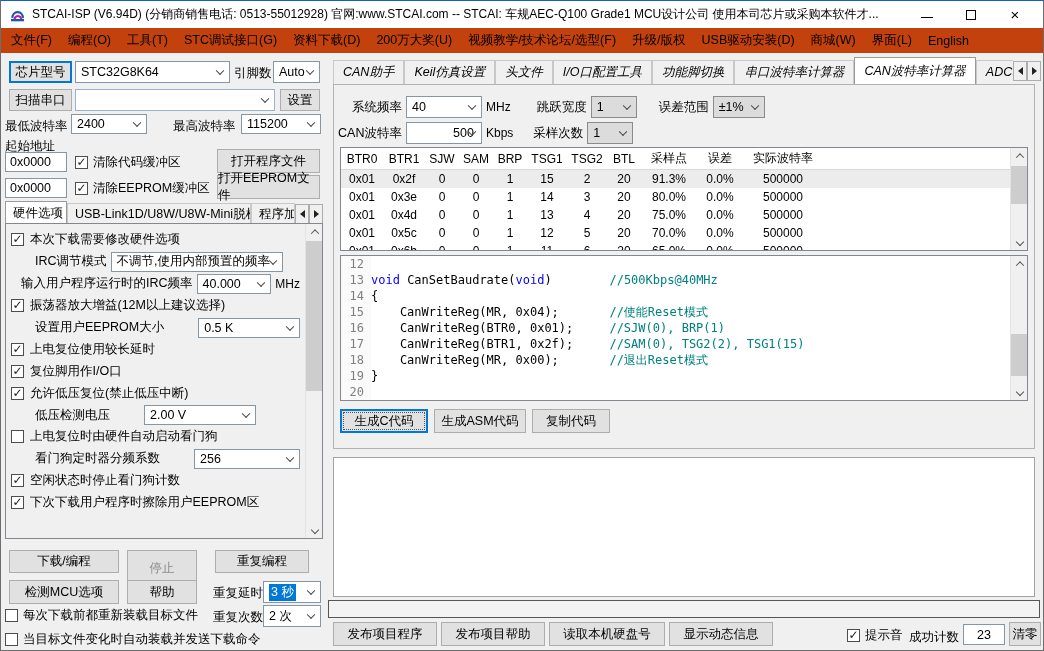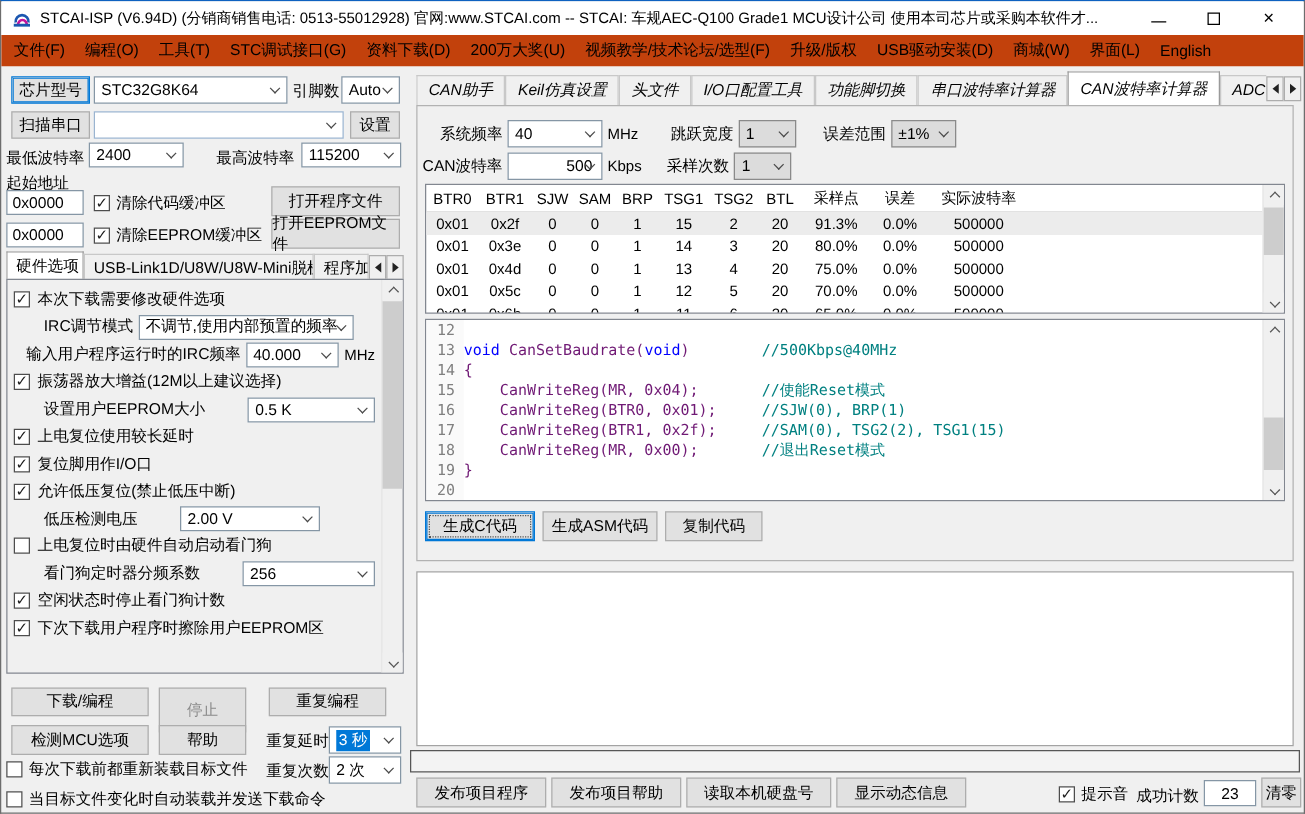--- a/index.html
+++ b/index.html
@@ -78,21 +78,21 @@
   .trow { display:flex; height:18px; align-items:center; }
   .trow.head { height:22px; border-bottom:1px solid #d9d9d9; font-size:12.5px; }
   .trow.selected { background:#ececec; }
   .tcell { text-align:center; font-size:12px; white-space:nowrap; overflow:hidden; flex:0 0 auto; }
   .c0{width:42px}.c1{width:42px}.c2{width:34px}.c3{width:34px}.c4{width:34px}.c5{width:40px}.c6{width:40px}.c7{width:34px}.c8{width:56px}.c9{width:46px}.c10{width:80px}
   
   .codebox { position:absolute; left:6px; top:170px; width:688px; height:146px; background:#fff; border:1px solid #828790; overflow:hidden; font-family:"DejaVu Sans Mono","Liberation Mono",monospace; font-size:12px; }
   .cline { display:flex; height:16px; line-height:16px; }
   .ln { width:30px; flex:0 0 auto; text-align:right; padding-right:7px; color:#808080; background:#fafafa; }
   .lc { white-space:pre; }
-  .k { color:#0000ff; } .m { color:#008080; } .c { color:#701a75; }
+  .k { color:#0000ff; } .m { color:#008080; } .c { color:#000000; }
   
   .logbox { position:absolute; left:332px; top:456px; width:702px; height:140px; background:#fff; border:1px solid #a3a3a3; }
   .progress { position:absolute; left:327px; top:599px; width:712px; height:18px; border:1px solid #565656; background:#f3f3f3; }
 </style>
 </head>
 <body>
 
 <div class="titlebar">
   <svg class="app-icon" viewBox="0 0 17 17">
     <path d="M3.5 12 A5.2 5.2 0 1 1 13.8 12" stroke="#1c57b0" stroke-width="2.1" fill="none"></path>

